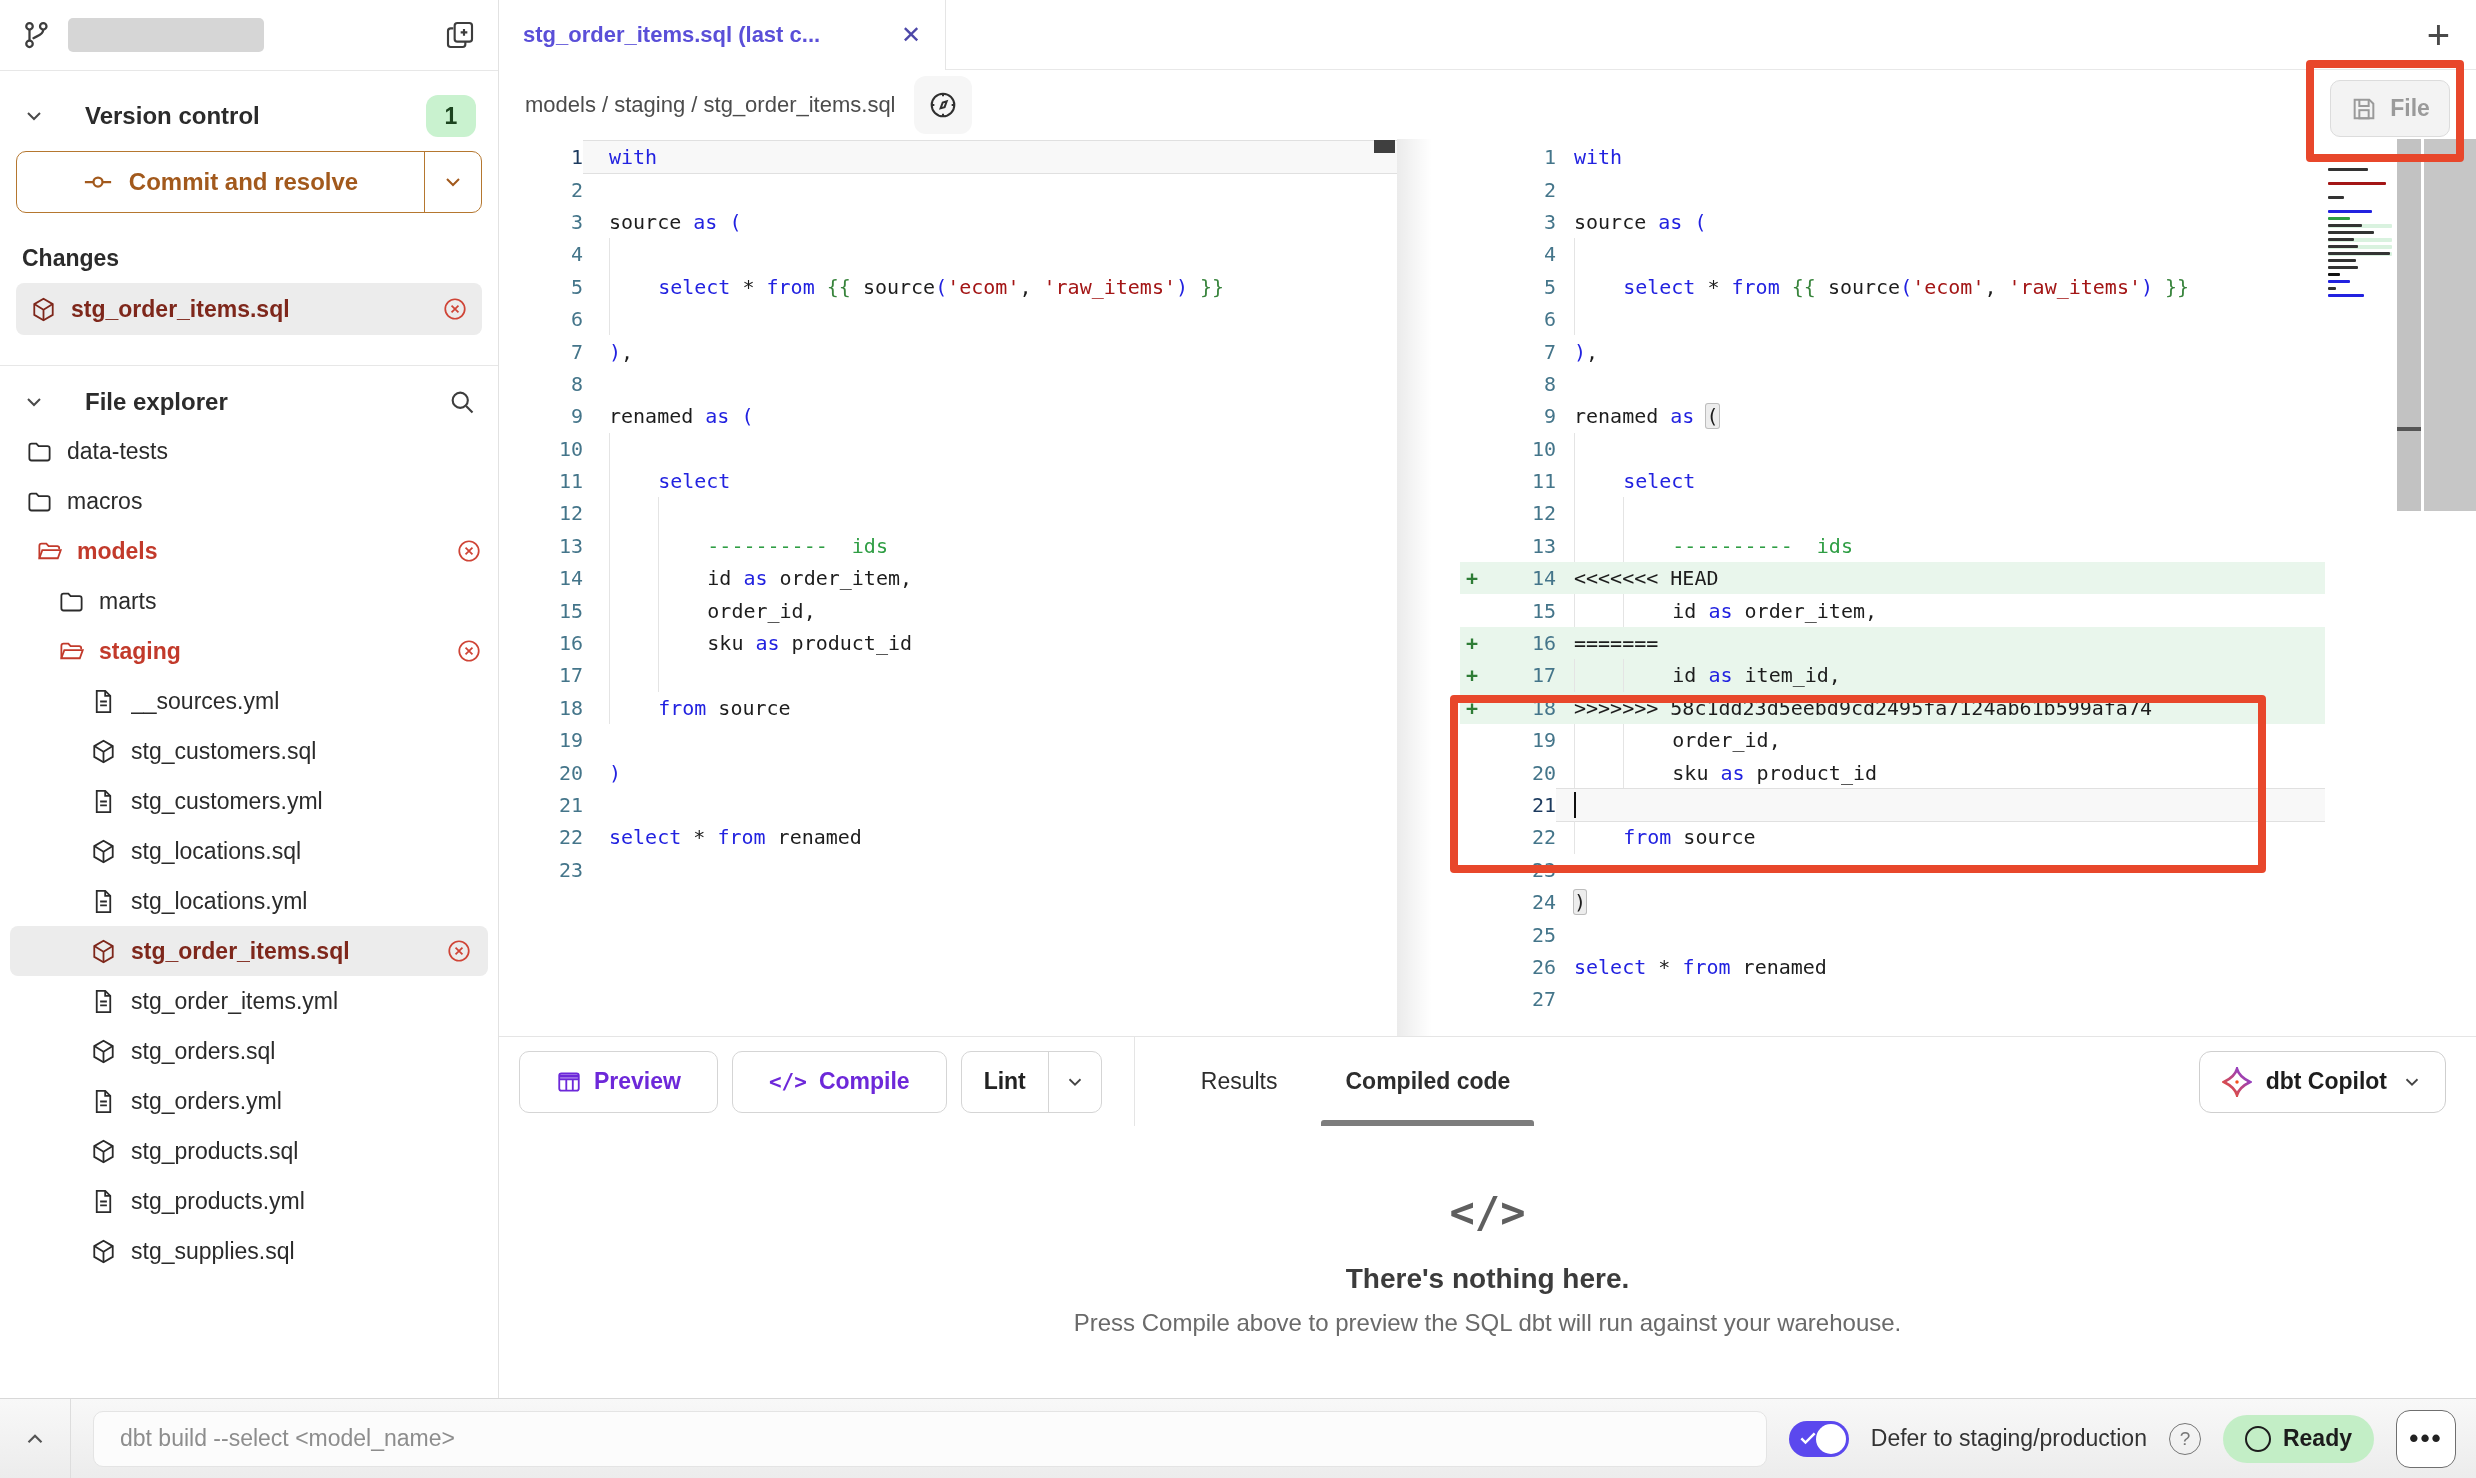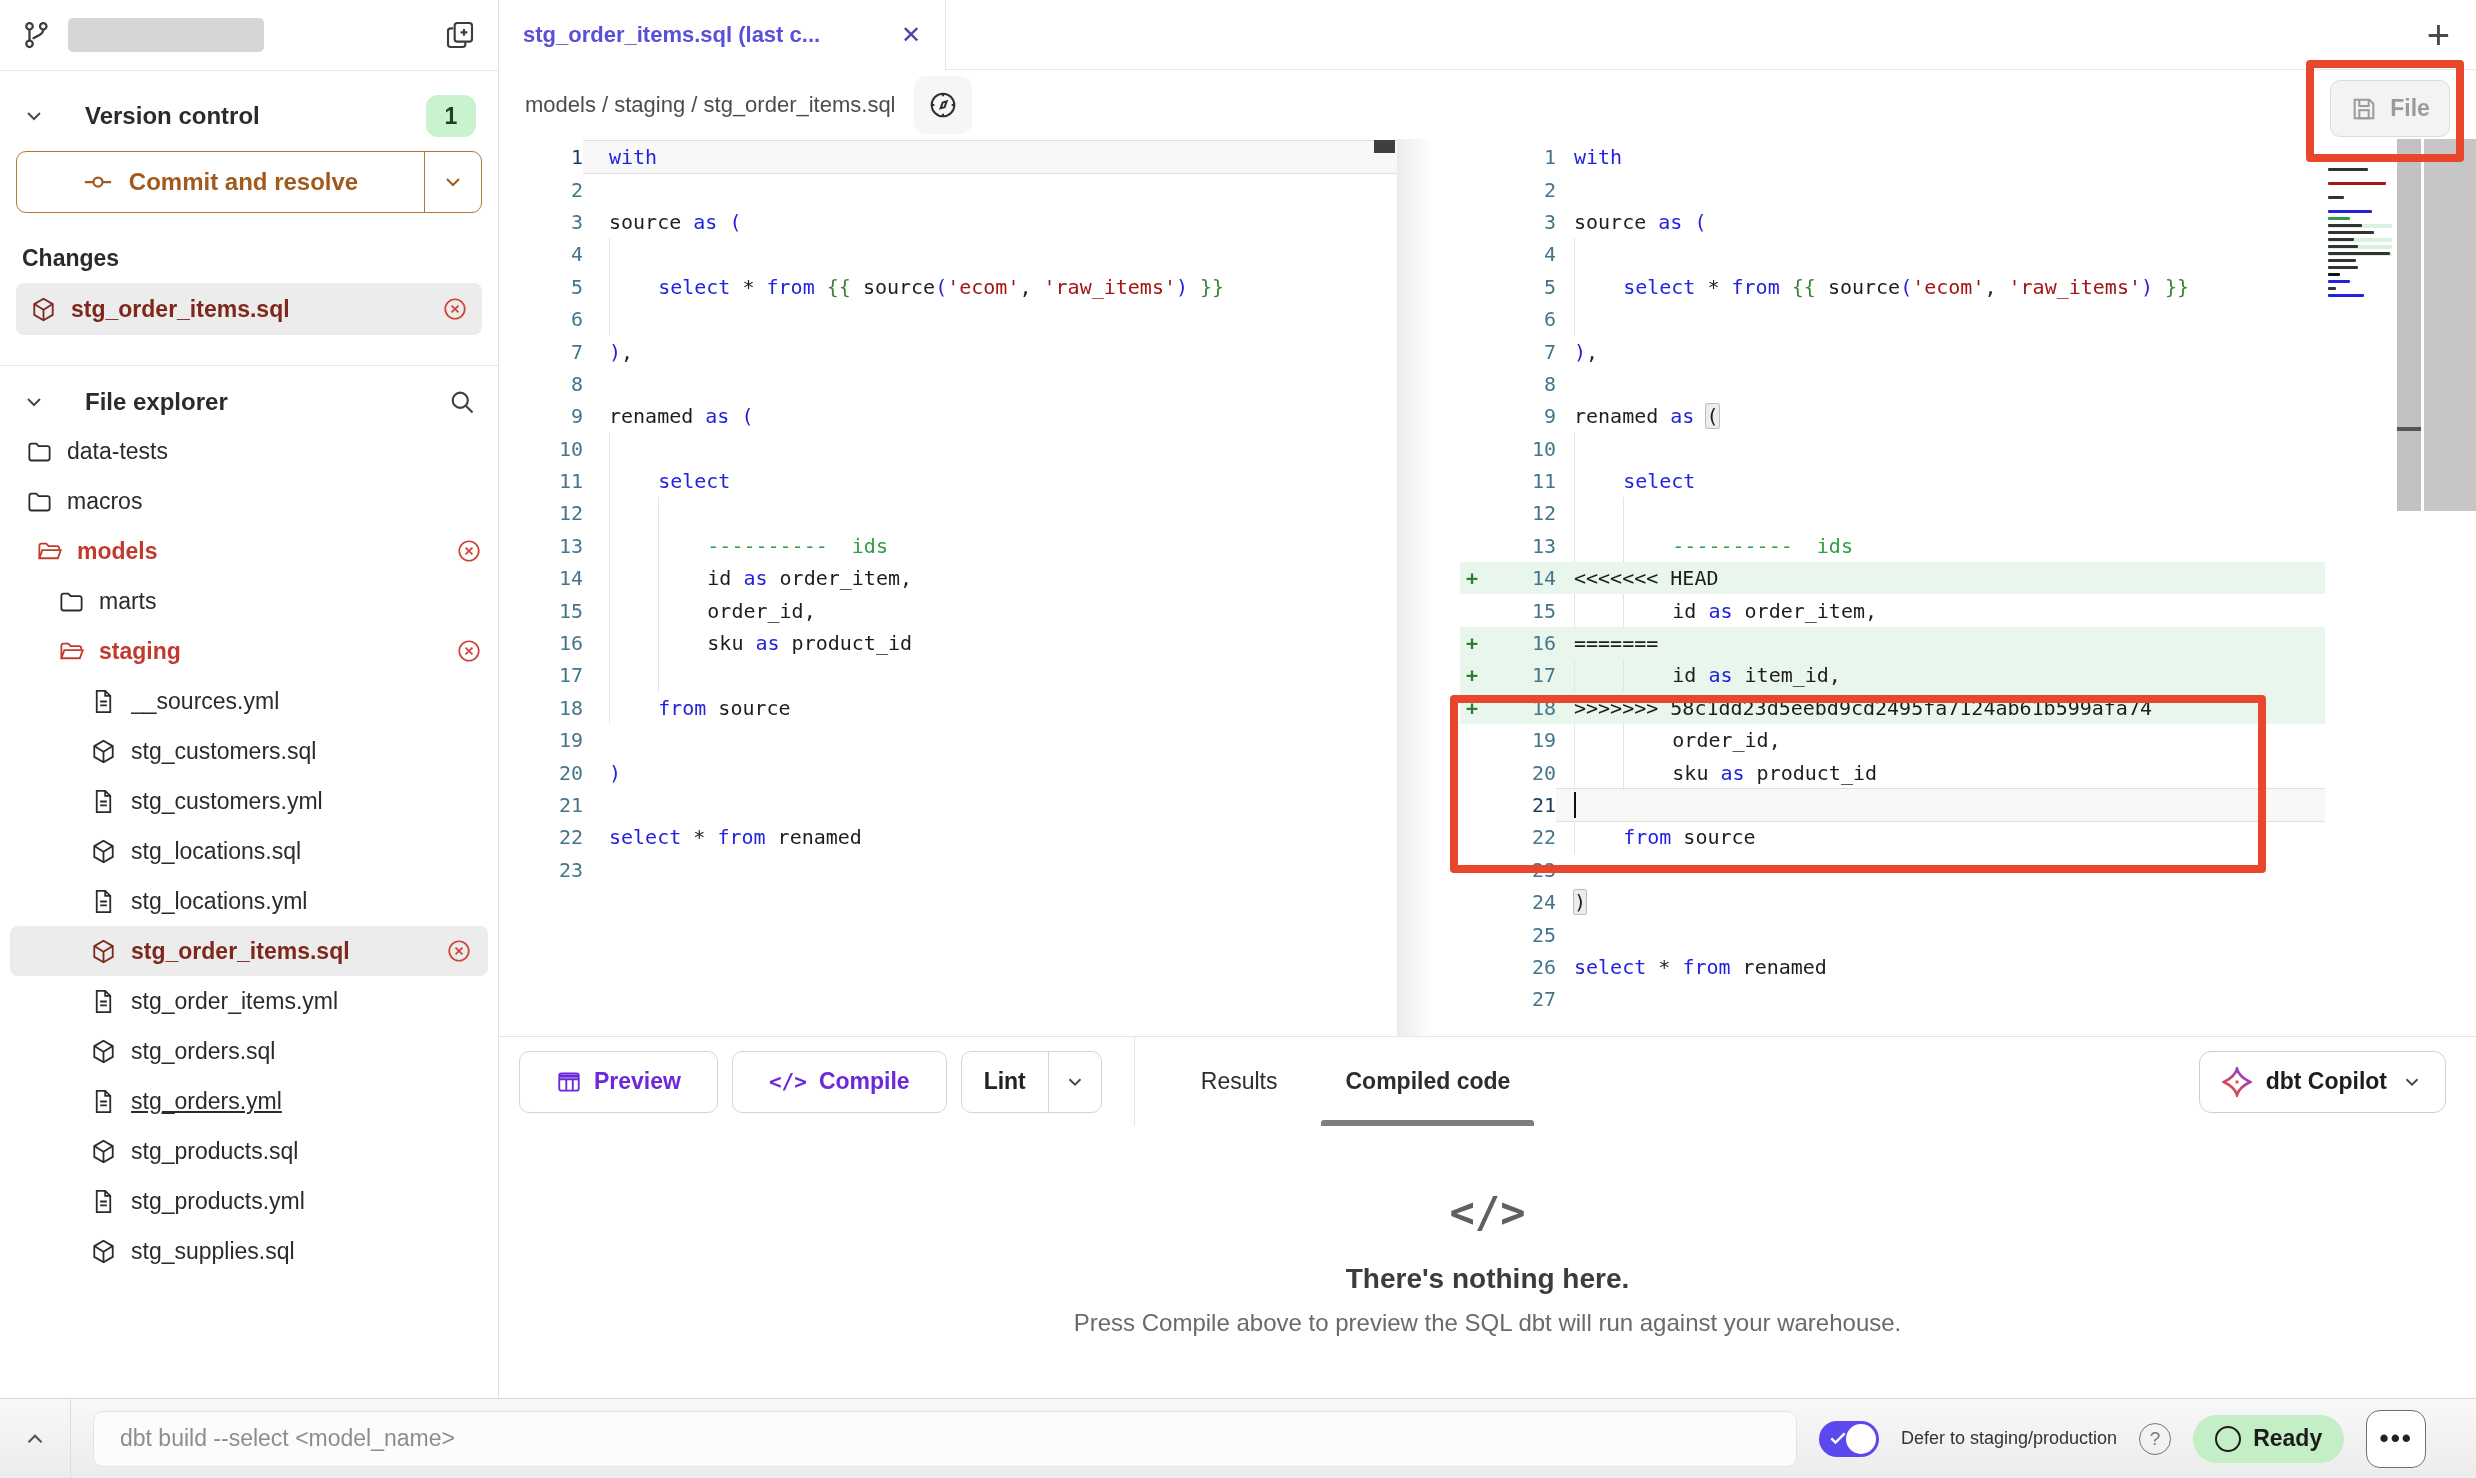--- a/index.html
+++ b/index.html
@@ -127,21 +127,21 @@
   
   .statusbar{position:absolute;left:0;top:1398px;width:2476px;height:80px;
              background:linear-gradient(#f8f8f8,#ececec);border-top:1px solid #d8d8d8;
              display:flex;align-items:center;gap:22px;padding:0 20px 0 0;box-sizing:border-box;}
   .sb-up{width:70px;display:flex;align-items:center;justify-content:center;color:#555;cursor:pointer;height:100%;border-right:1px solid #ddd;}
   .cmd-input{flex:1;max-width:1650px;height:54px;background:#fcfcfc;border:1px solid #e4e4e4;border-radius:10px;
              display:flex;align-items:center;padding:0 26px;font-size:23px;color:#8d8d8d;cursor:text;}
   .toggle{width:60px;height:36px;border-radius:18px;background:#5b48ee;position:relative;flex:none;cursor:pointer;}
   .toggle .check{position:absolute;left:9px;top:7px;color:#fff;}
   .toggle .knob{position:absolute;right:3px;top:3px;width:30px;height:30px;border-radius:50%;background:#fff;}
-  .defer-label{font-size:18px;color:#333;text-align:center;}
+  .defer-label{font-size:23px;color:#333;text-align:center;}
   .help{width:30px;height:30px;border:1.6px solid #777;border-radius:50%;color:#777;font-size:19px;display:flex;
         align-items:center;justify-content:center;flex:none;}
   .ready-pill{height:48px;background:#c3eec6;border-radius:24px;display:flex;align-items:center;gap:12px;
               padding:0 22px;font-size:23px;font-weight:bold;color:#1c1c1c;}
   .ready-circle{width:22px;height:22px;border:2.2px solid #1c1c1c;border-radius:50%;}
   .more-btn{width:58px;height:56px;border:1.4px solid #6f6f6f;border-radius:14px;background:#fff;display:flex;
             align-items:center;justify-content:center;font-size:26px;letter-spacing:2px;color:#222;font-weight:bold;cursor:pointer;}
 </style>
 </head>
 <body>
@@ -358,21 +358,21 @@
           </div>
           <div class="fitem" style="padding-left: 90px;">
             <span class="ficon">
               <svg width="27" height="27" viewBox="0 0 24 24" fill="none" stroke="currentColor" stroke-width="1.6">
                 <path d="M12 2.5l8.2 4.7v9.6L12 21.5l-8.2-4.7V7.2z"></path>
                 <path d="M12 12.2L3.8 7.2M12 12.2l8.2-5M12 12.2v9.3"></path>
               </svg>
             </span>
             <span class="flabel">stg_orders.sql</span>
           </div>
-          <div class="fitem" style="padding-left: 90px; text-decoration: underline;">
+          <div class="fitem" style="padding-left: 90px;">
             <span class="ficon">
               <svg width="27" height="27" viewBox="0 0 24 24" fill="none" stroke="currentColor" stroke-width="1.6">
                 <path d="M6 2.5h7.5L18 7v14.5H6z"></path>
                 <path d="M13.5 2.5V7H18"></path>
                 <path d="M9 12h6M9 15.5h6"></path>
               </svg>
             </span>
             <span class="flabel">stg_orders.yml</span>
           </div>
           <div class="fitem" style="padding-left: 90px;">

